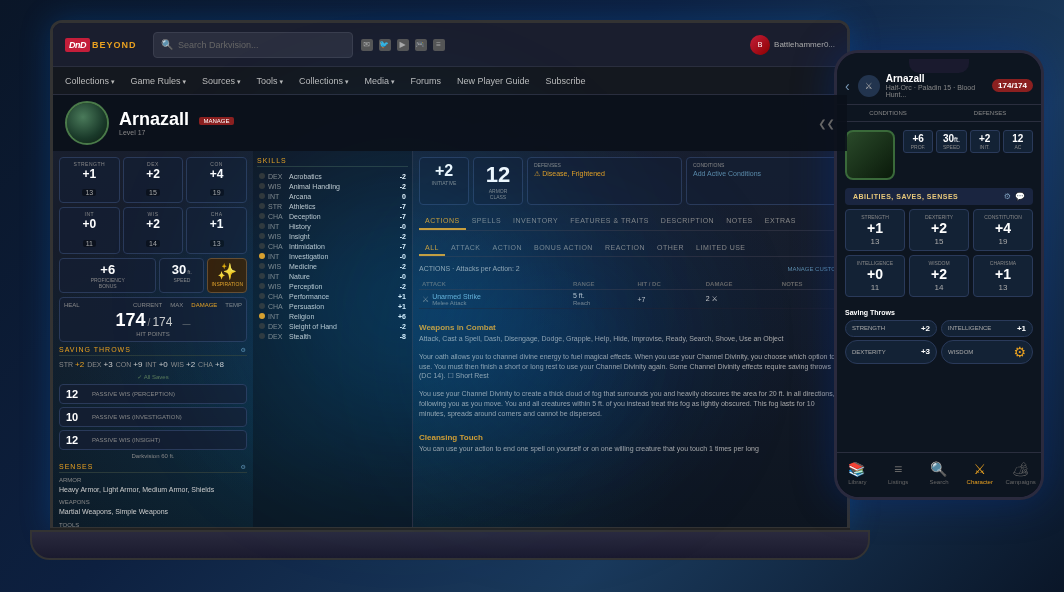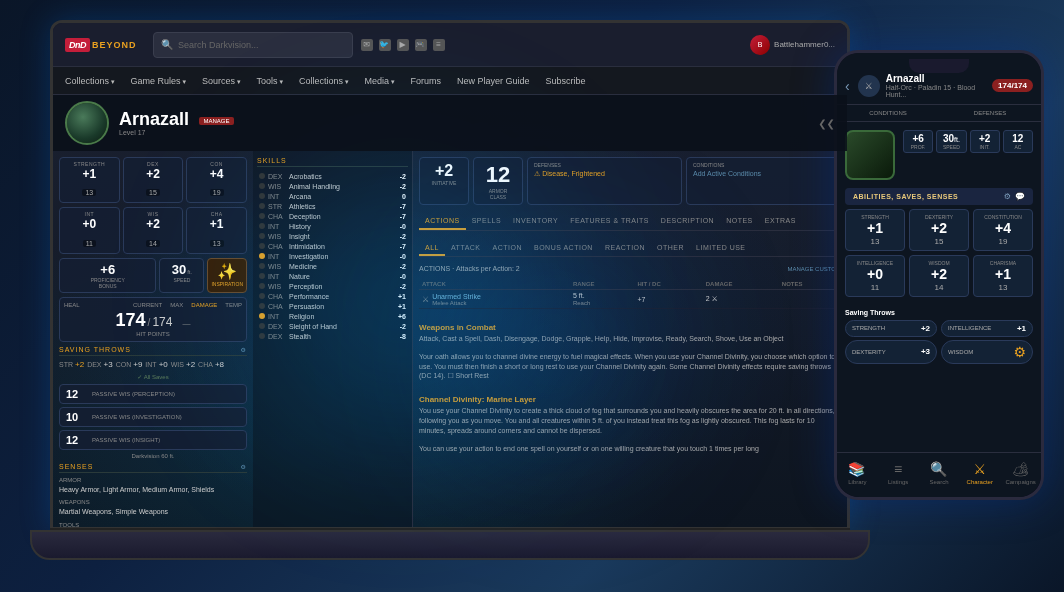--- a/index.html
+++ b/index.html
@@ -1355,26 +1355,26 @@
               <p>Attack, Cast a Spell, Dash, Disengage, Dodge, Grapple, Help, Hide, Improvise, Ready, Search, Shove, Use an Object</p>
             </div>
 
             <div class="combat-text">
               <p>Your oath allows you to channel divine energy to fuel magical effects. When you use your Channel Divinity, you choose which option to use. You must then finish a short or long rest to use your Channel Divinity again.
 Some Channel Divinity effects require saving throws (DC 14).
 ☐ Short Rest</p>
             </div>
 
             <div class="combat-text">
-              <h4>Channel Divinity: Marine Layer</h4>
               <p>You use your Channel Divinity to create a thick cloud of fog that surrounds you and heavily obscures the area for 20 ft. in all directions, following you as you move.
 You and all creatures within 5 ft. of you instead treat this fog as lightly obscured. This fog lasts for 10 minutes, spreads around corners and cannot be dispersed.</p>
             </div>
 
             <div class="combat-text">
+              <h4>Cleansing Touch</h4>
               <p>You can use your action to end one spell on yourself or on one willing creature that you touch 1 times per long</p>
             </div>
 
           </div>
 
         </div>
       </div>
 
     </div>
   </div>

